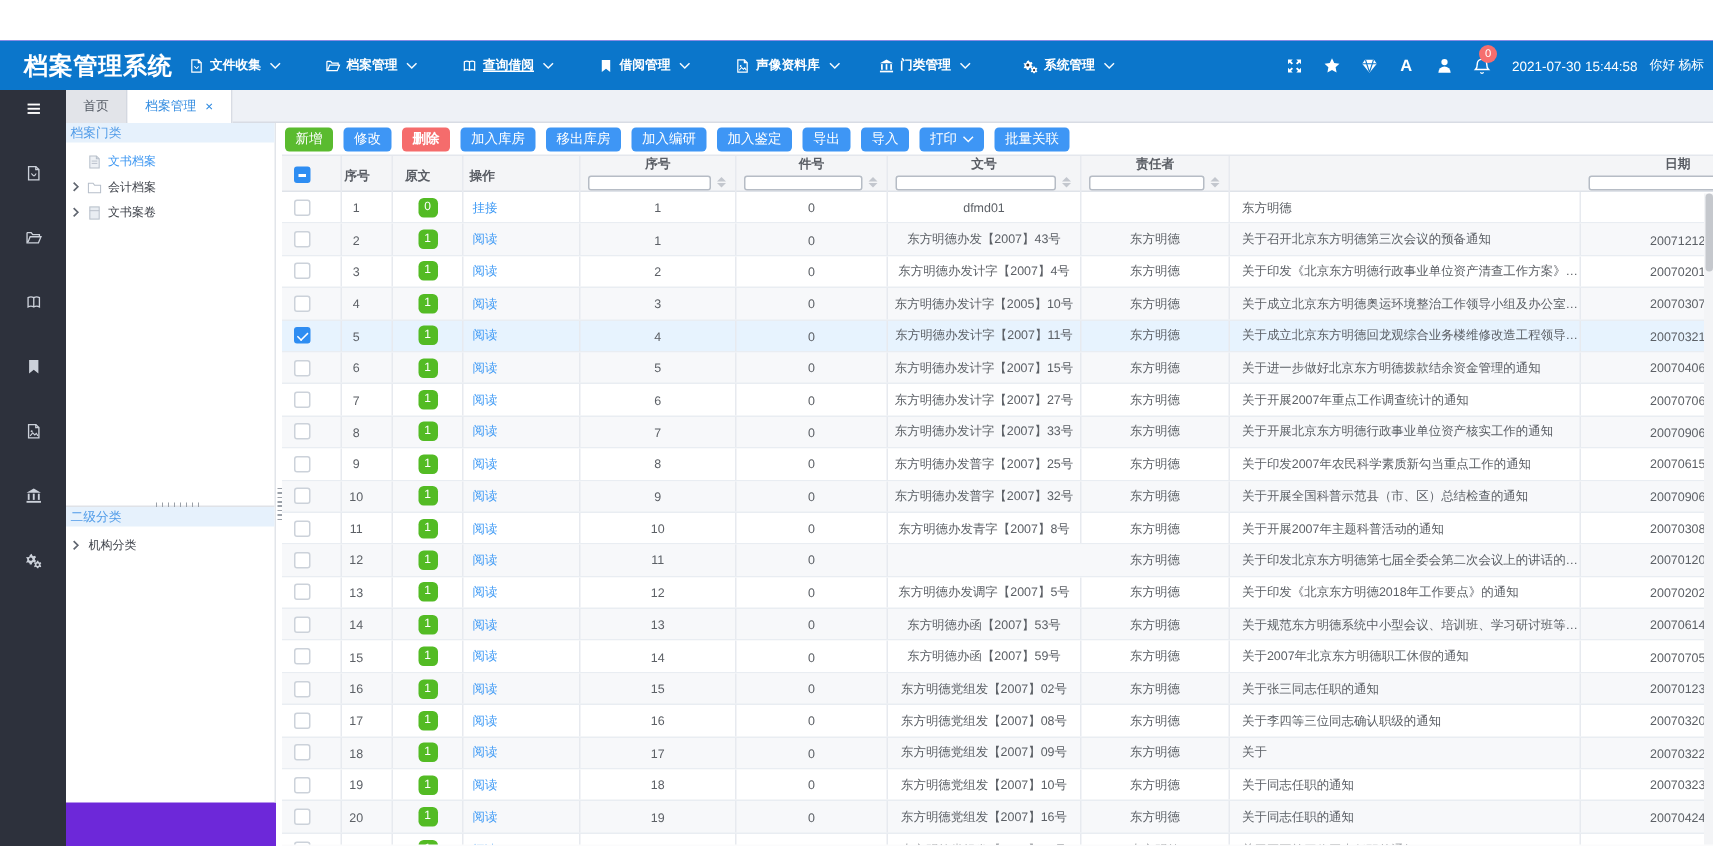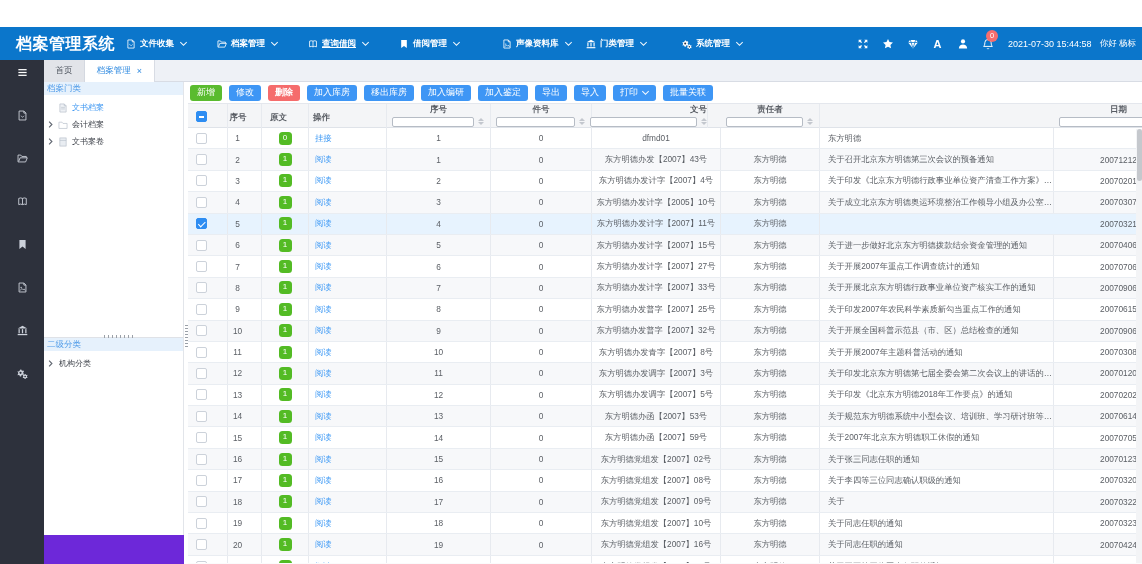--- a/index.html
+++ b/index.html
@@ -168,21 +168,21 @@
         </div>
         <div class="topmenu-item" style="left: 399px;">
           <span class="mi">
             <svg viewBox="0 0 16 16" fill="currentColor">
               <path d="M3.5 1.5h9v13l-4.5-3.5L3.5 14.5z"></path>
             </svg>
           </span>
           <span>借阅管理</span>
           <span class="chev-down"></span>
         </div>
-        <div class="topmenu-item" style="left: 502px; text-align: center;">
+        <div class="topmenu-item" style="left: 490px; text-align: center;">
           <span class="mi">
             <svg viewBox="0 0 16 16" fill="none" stroke="currentColor" stroke-width="1.3">
               <path d="M3 1.5h7l3 3v10H3z"></path>
               <path d="M10 1.5v3h3"></path>
               <circle cx="6" cy="8" r="1" fill="currentColor" stroke="none"></circle>
               <path d="M4.5 12.5l2.5-3 2 2 1.5-1.5 1.5 2.5" stroke-width="1.1"></path>
             </svg>
           </span>
           <span>声像资料库</span>
           <span class="chev-down"></span>
@@ -458,21 +458,21 @@
                 <span class="lbl">件号</span>
               </div>
               <div class="frow">
                 <input style="width: 79px;">
                 <span class="sorter">
                   <span class="s-up"></span>
                   <span class="s-dn"></span>
                 </span>
               </div>
             </div>
-            <div class="th filter" style="left: 391px; width: 129px; align-items: flex-end;">
+            <div class="th filter" style="left: 404px; width: 129px;">
               <div class="lblrow">
                 <span class="lbl">文号</span>
               </div>
               <div class="frow">
                 <input style="width: 107px;">
                 <span class="sorter">
                   <span class="s-up"></span>
                   <span class="s-dn"></span>
                 </span>
               </div>
@@ -645,20 +645,23 @@
               </div>
               <div class="td" style="left:303px;width:101px">
                 <span>0</span>
               </div>
               <div class="td" style="left:404px;width:129px">
                 <span>东方明德办发计字【2007】11号</span>
               </div>
               <div class="td" style="left:533px;width:99px">
                 <span>东方明德</span>
               </div>
+              <div class="td left" style="left:632px;width:234px">
+                <span>关于成立北京东方明德回龙观综合业务楼维修改造工程领导…</span>
+              </div>
               <div class="td" style="left:866px;width:130px">
                 <span>20070321</span>
               </div>
             </div>
             <div class="tr stripe">
               <div class="td ckbc" style="left:0px;width:40px">
                 <span class="ckb"></span>
               </div>
               <div class="td seqc" style="left:40px;width:34px">
                 <span>6</span>
@@ -859,23 +862,20 @@
                 <span class="obadge">1</span>
               </div>
               <div class="td opcell" style="left:121px;width:78px">
                 <span class="oplink">阅读</span>
               </div>
               <div class="td" style="left:199px;width:104px">
                 <span>11</span>
               </div>
               <div class="td" style="left:303px;width:101px">
                 <span>0</span>
-              </div>
-              <div class="td" style="left:404px;width:129px">
-                <span>东方明德办发调字【2007】3号</span>
               </div>
               <div class="td" style="left:533px;width:99px">
                 <span>东方明德</span>
               </div>
               <div class="td left" style="left:632px;width:234px">
                 <span>关于印发北京东方明德第七届全委会第二次会议上的讲话的…</span>
               </div>
               <div class="td" style="left:866px;width:130px">
                 <span>20070120</span>
               </div>

